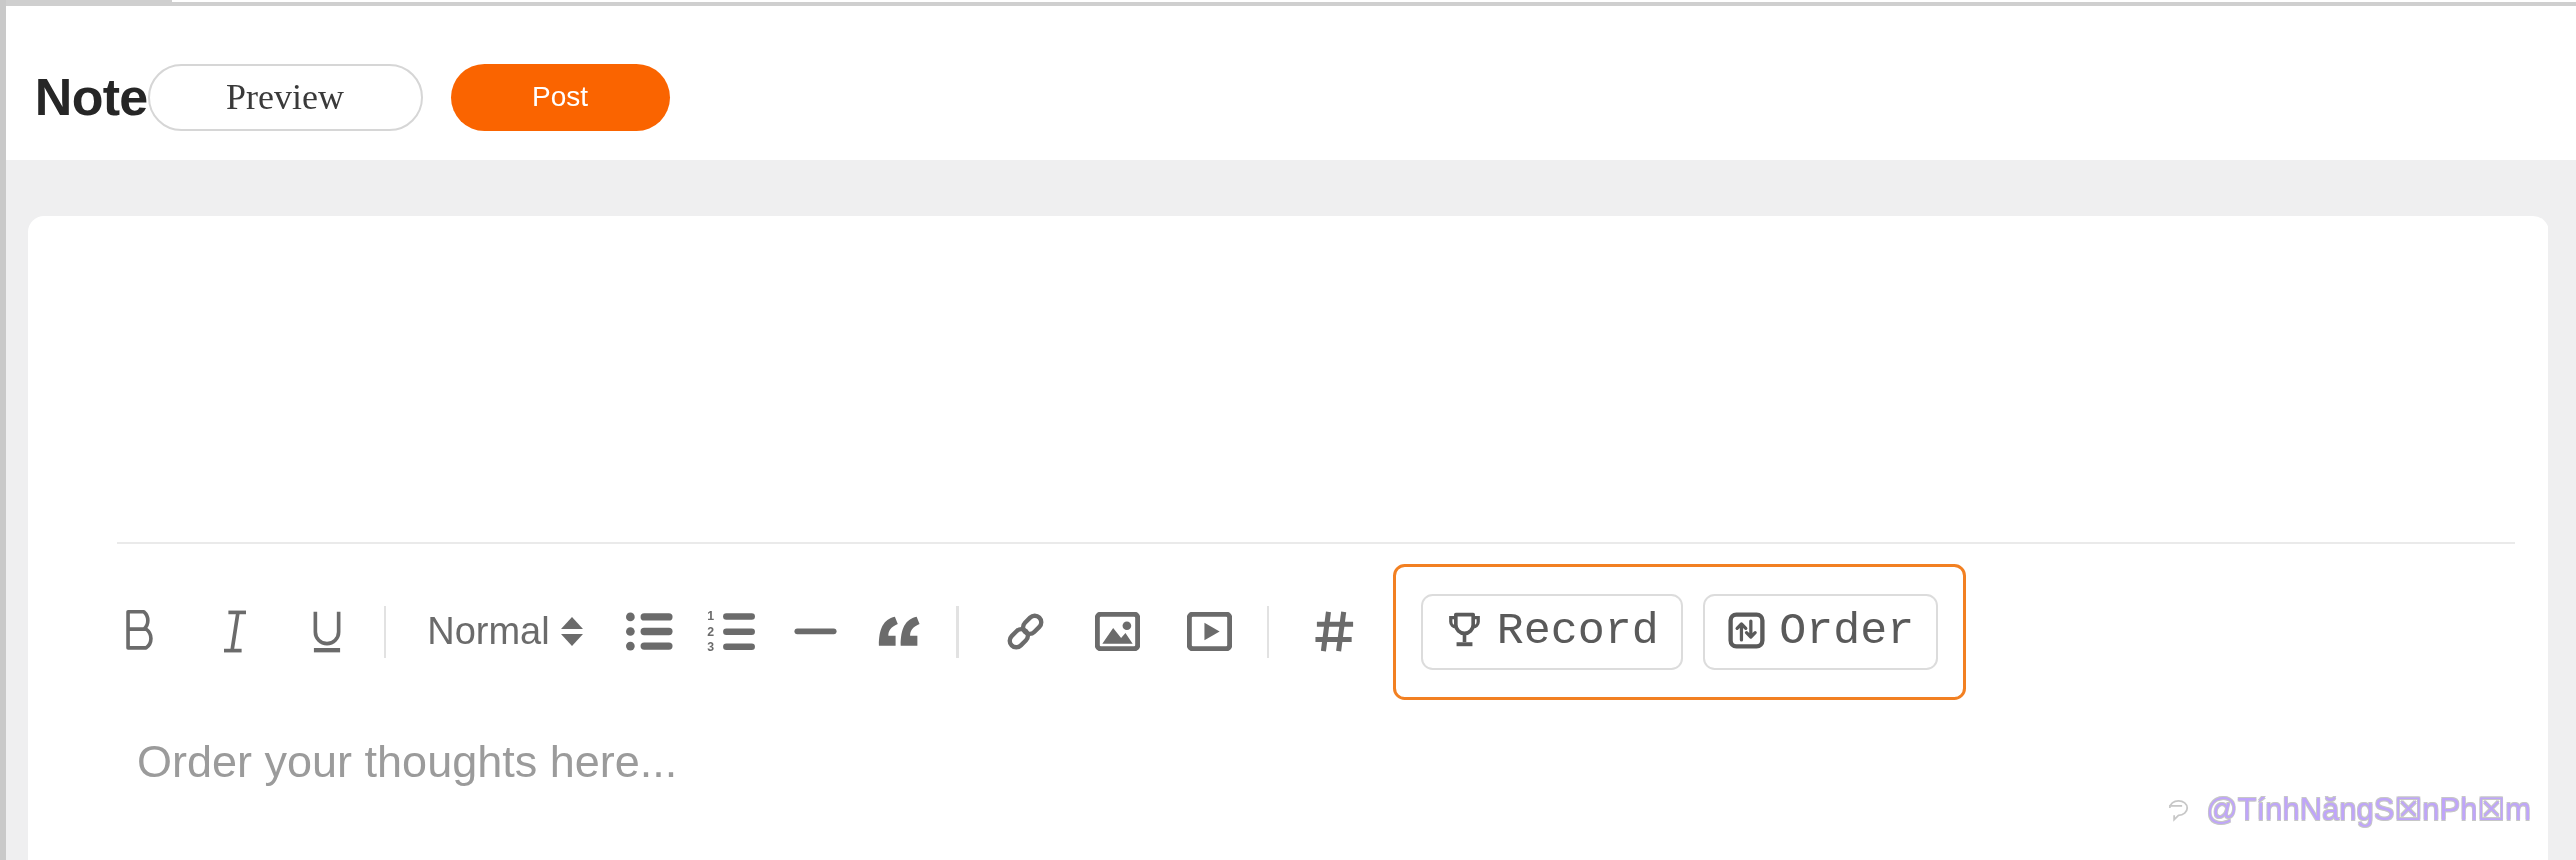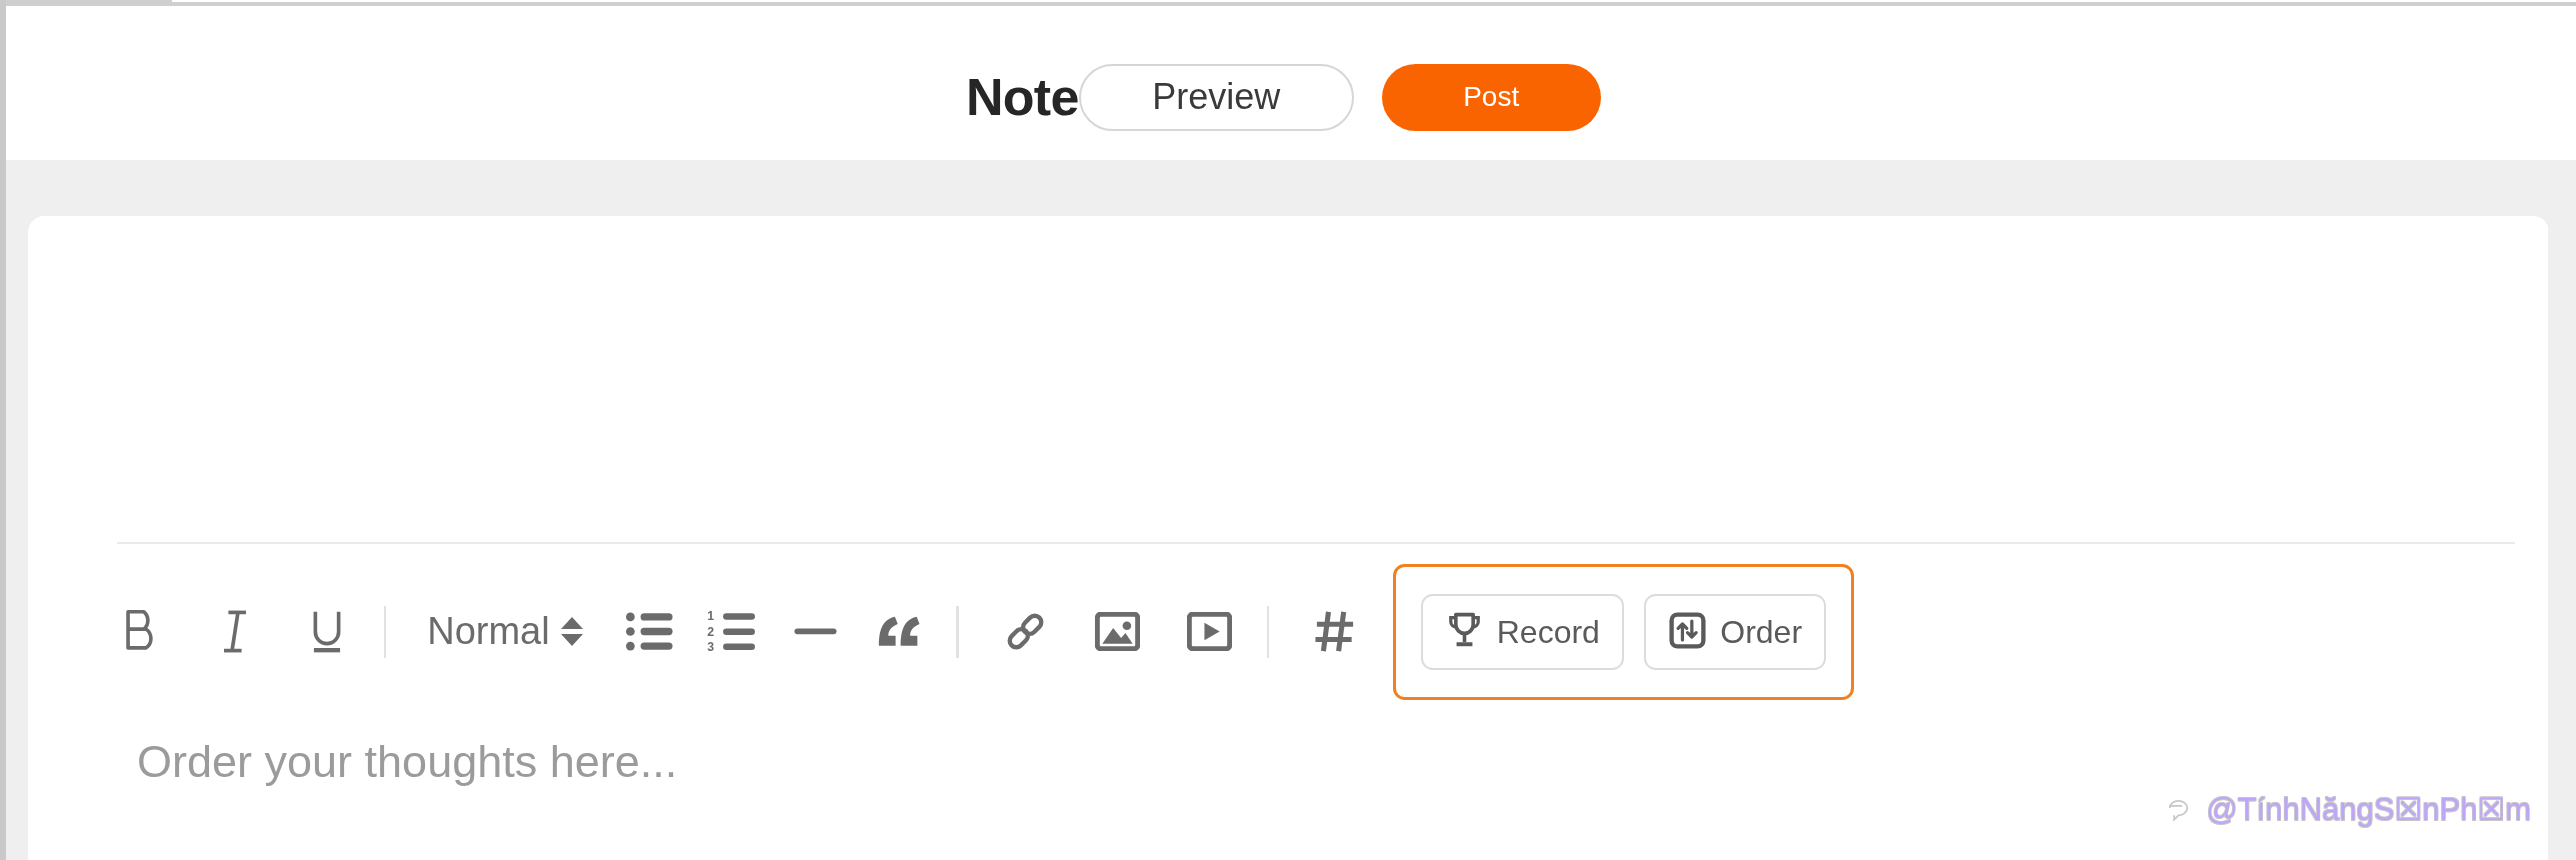--- a/index.html
+++ b/index.html
@@ -58,21 +58,21 @@
     left: 5.8px;
     top: 5.8px;
     width: 2570px;
     height: 184px;
     background: #ffffff;
     border-top-left-radius: 19px;
     border-bottom: 1.5px solid #e6e6e6;
     box-sizing: border-box;
     display: flex;
     align-items: center;
-    justify-content: center;
+    justify-content: flex-start;
     padding: 0 44px 0 29px;
   }
 
   #page-title {
     font-size: 52px;
     font-weight: bold;
     color: #262626;
     letter-spacing: -0.7px;
     line-height: 1;
   }
@@ -84,21 +84,21 @@
   }
 
   .btn-preview {
     width: 275px;
     height: 67px;
     border-radius: 34px;
     border: 2.2px solid #d6d6d6;
     background: #ffffff;
     color: #3a3a3a;
     font-size: 36px;
-    font-family: Liberation Sans, sans-serif;
+    font-family: Liberation Serif, serif;
     display: flex;
     align-items: center;
     justify-content: center;
     box-sizing: border-box;
     cursor: pointer;
   }
 
   .btn-post {
     width: 219px;
     height: 67px;
@@ -247,23 +247,23 @@
     border-radius: 11.7px;
     background: #ffffff;
     display: flex;
     align-items: center;
     gap: 13px;
     padding: 0 22px;
     box-sizing: border-box;
     cursor: pointer;
   }
   .chip-label {
-    font-size: 32px;
+    font-size: 45px;
     color: #5a5a5a;
-    font-family: Liberation Sans, sans-serif;
+    font-family: Liberation Mono, monospace;
     line-height: 1;
   }
 
   
   #body-input {
     position: absolute;
     left: 109px;
     top: 523px;
     font-size: 45px;
     color: #9b9b9b;

